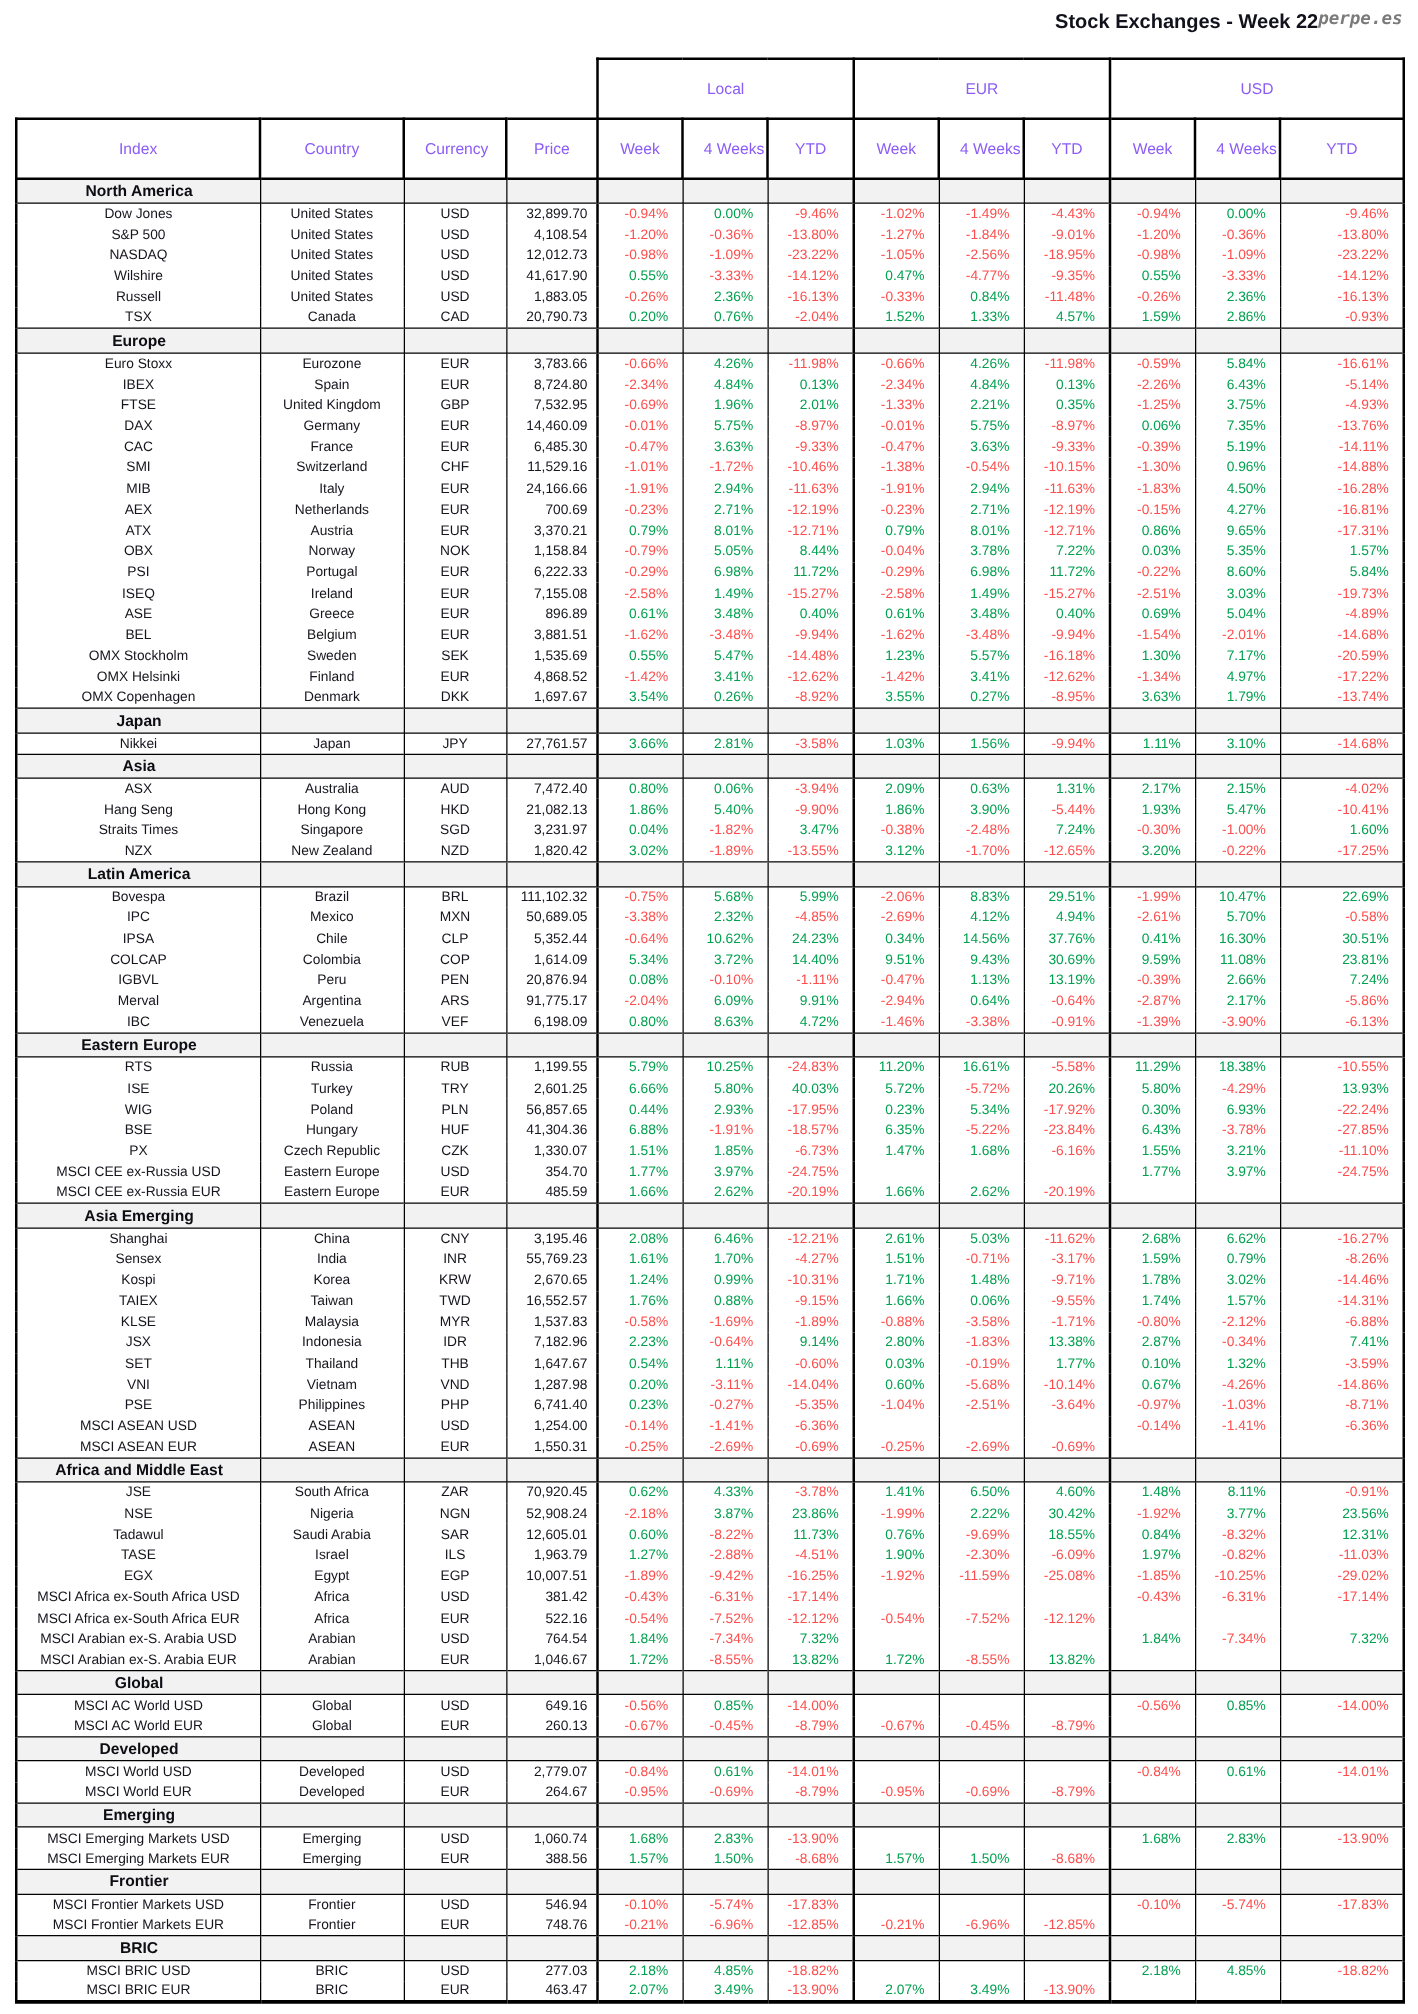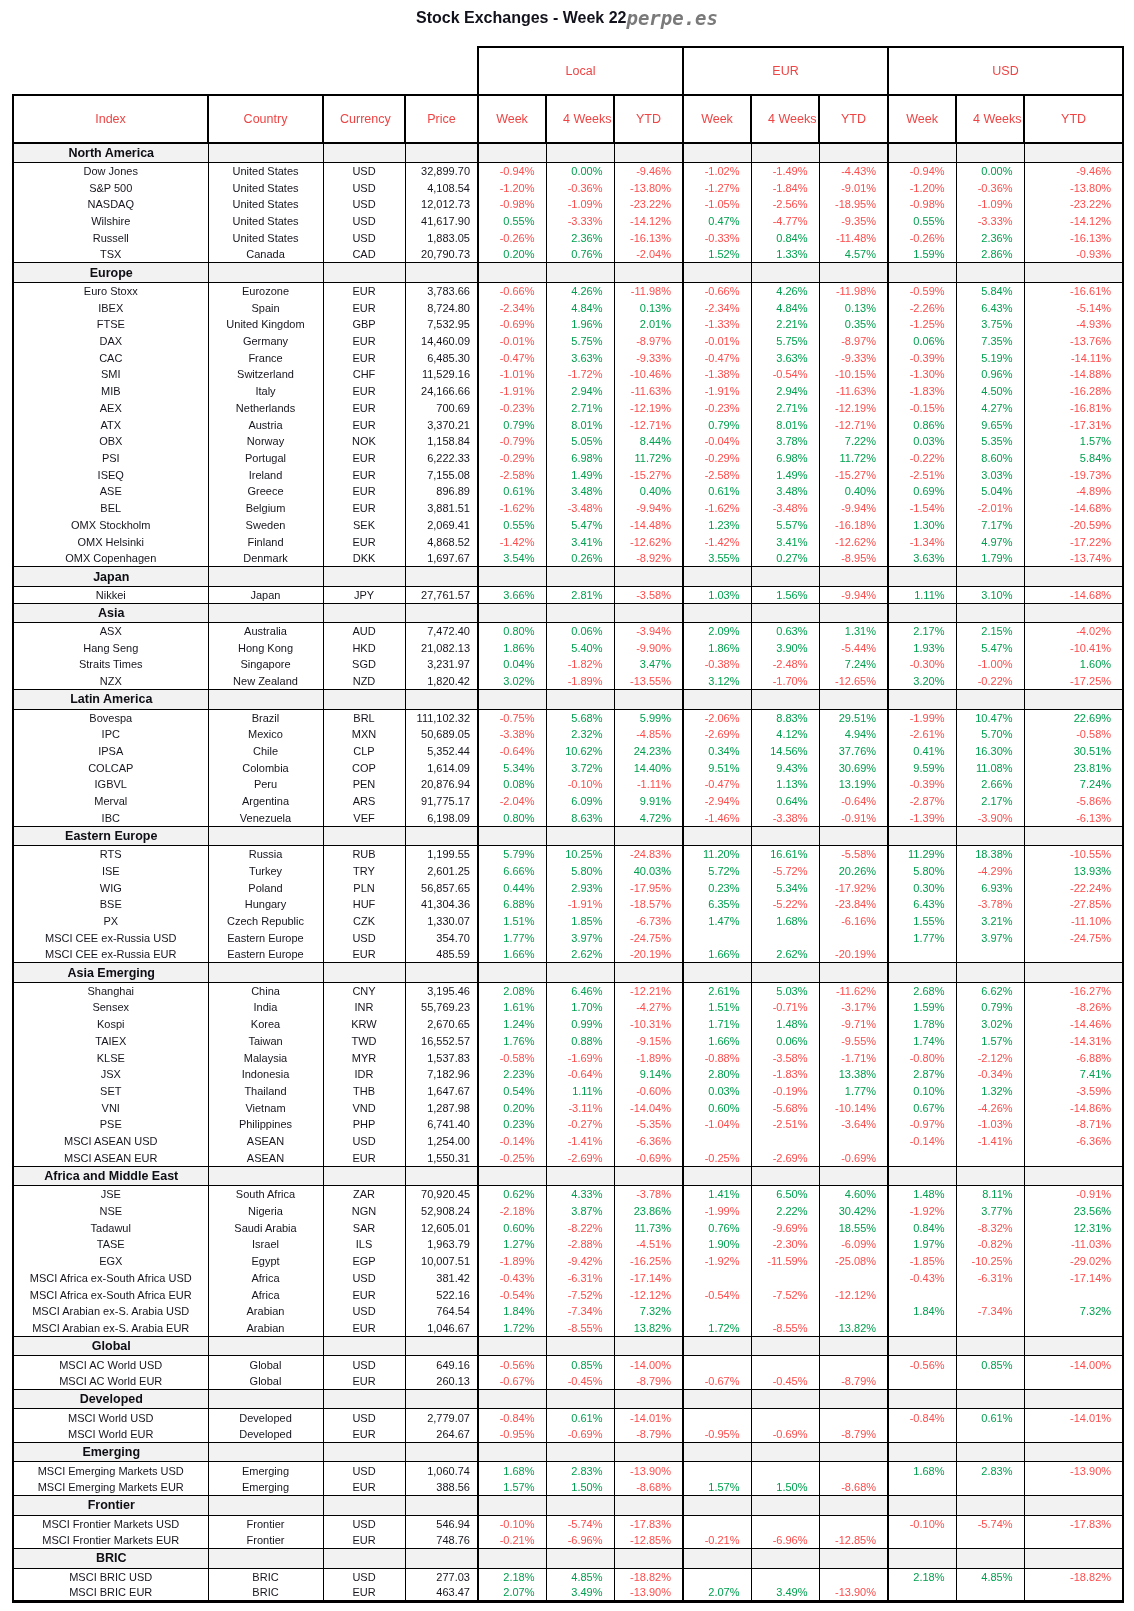--- a/index.html
+++ b/index.html
@@ -1,23 +1,23 @@
 <!DOCTYPE html>
 <html><head>
 <meta charset="utf-8">
 <style>
   html,body{margin:0;padding:0;background:#fff;}
   body{font-family:"Liberation Sans",sans-serif;width:1134px;}
   .page{width:1110px;padding:4px 12px 10px 12px;}
-  .topbar{display:flex;justify-content:center;align-items:flex-start;height:42px;}
+  .topbar{display:flex;justify-content:flex-end;align-items:flex-start;height:42px;}
   .title{font-size:16px;font-weight:bold;color:#12121c;padding-top:5px;}
-  .logo{font-family:"DejaVu Sans Mono",monospace;font-style:italic;font-weight:bold;font-size:19px;color:#7a7a7a;padding-top:3px;}
+  .logo{font-family:"DejaVu Sans Mono",monospace;font-style:italic;font-weight:bold;font-size:14px;color:#7a7a7a;padding-top:3px;}
   table{border-collapse:collapse;table-layout:fixed;width:1110px;}
   th,td{overflow:hidden;white-space:nowrap;box-sizing:border-box;}
-  thead th{border:2px solid #000;font-weight:normal;font-size:12.5px;color:#ef4444;background:#fff;padding:16px;}
+  thead th{border:2px solid #000;font-weight:normal;font-size:12.5px;color:#8b5cf6;background:#fff;padding:16px;}
   thead th.spacer{border:none;}
   tr.grp-row th{height:36px;}
   tr.head-row th{height:27px;margin-left:32px;}
   tbody td{font-size:11px;height:16.72px;padding:0;color:#15151e;border-left:1px solid #000;border-right:1px solid #000;border-top:0;border-bottom:0;}
   td.c0{border-left:2px solid #000;}
   td.c12{border-right:2px solid #000;}
   td.c4,td.c7,td.c10{border-left:2px solid #000;}
   tr.region-row td{background:#f2f2f2;border-top:1px solid #000;border-bottom:1px solid #000;height:19.6px;}
   td.region-label{font-weight:bold;font-size:12.5px;text-align:left;padding-left:1px;color:#0d0d14;}
   td.c0,td.c1,td.c2{text-align:center;}
@@ -403,21 +403,21 @@
           <td class="c8 pct neg">-3.48%</td>
           <td class="c9 pct neg">-9.94%</td>
           <td class="c10 pct neg">-1.54%</td>
           <td class="c11 pct neg">-2.01%</td>
           <td class="c12 pct neg">-14.68%</td>
         </tr>
         <tr class="data-row">
           <td class="c0">OMX Stockholm</td>
           <td class="c1">Sweden</td>
           <td class="c2">SEK</td>
-          <td class="c3">2,069.41</td>
+          <td class="c3">1,535.69</td>
           <td class="c4 pct pos">0.55%</td>
           <td class="c5 pct pos">5.47%</td>
           <td class="c6 pct neg">-14.48%</td>
           <td class="c7 pct pos">1.23%</td>
           <td class="c8 pct pos">5.57%</td>
           <td class="c9 pct neg">-16.18%</td>
           <td class="c10 pct pos">1.30%</td>
           <td class="c11 pct pos">7.17%</td>
           <td class="c12 pct neg">-20.59%</td>
         </tr>

